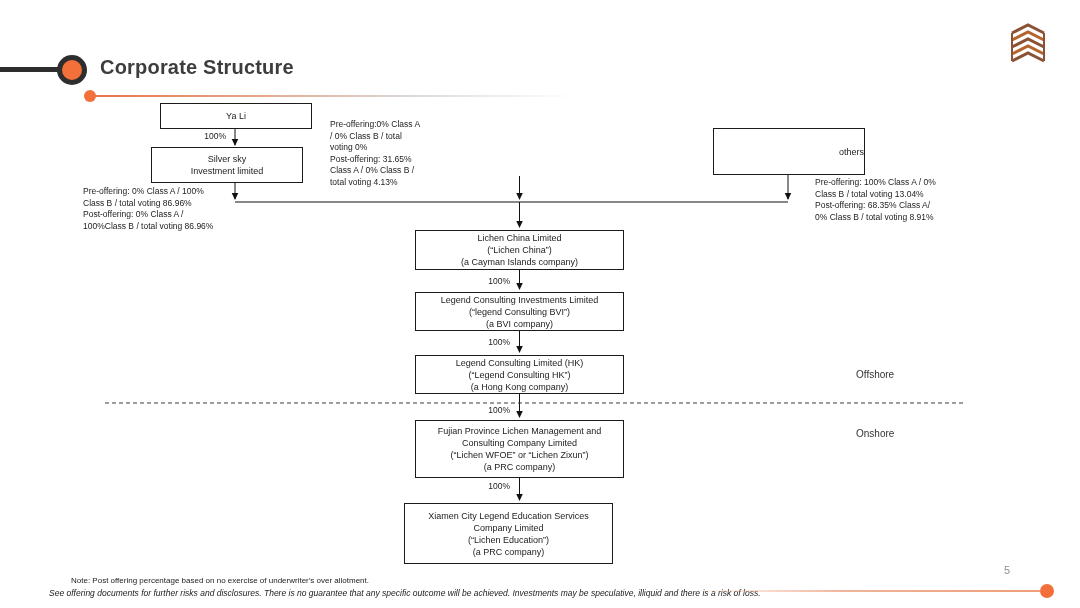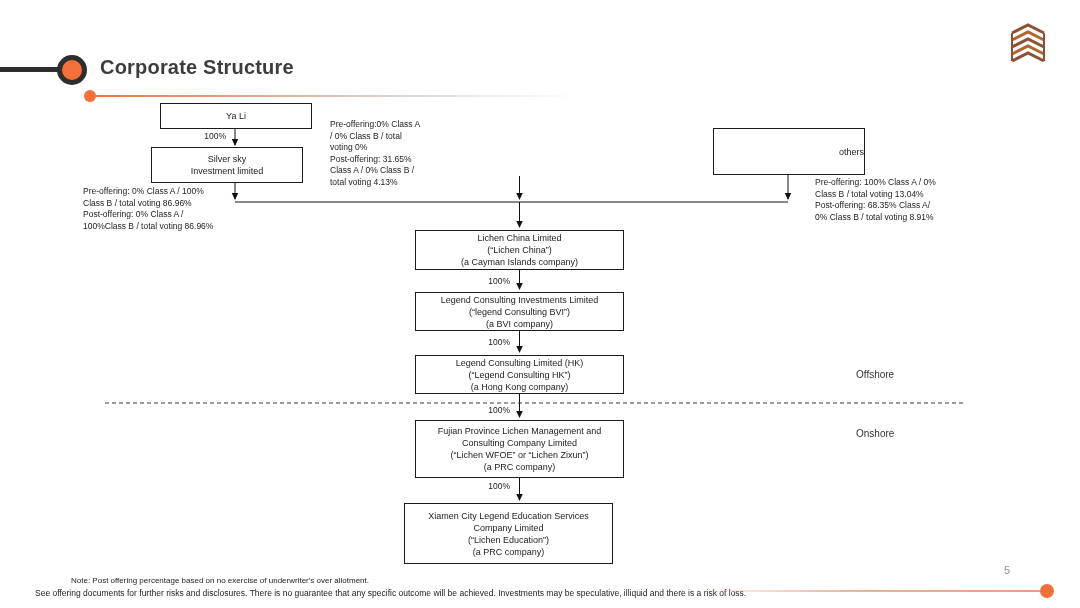--- a/index.html
+++ b/index.html
@@ -47,21 +47,21 @@
   
   .region{position:absolute;font-size:10px;color:#333333;z-index:2;margin-left:28px;}
   .r-off{left:828px;top:369px;}
   .r-on{left:828px;top:428px;}
 
   
   .wires{position:absolute;left:0;top:0;width:1080px;height:608px;z-index:1;pointer-events:none;}
 
   
   .note1{position:absolute;left:35px;top:576px;font-size:8px;color:#222222;margin-left:36px;}
-  .note2{position:absolute;left:35px;top:588px;font-size:8.5px;color:#222222;}
+  .note2{position:absolute;left:49px;top:588px;font-size:8.5px;font-style:italic;color:#222222;}
   .page-num{position:absolute;left:1004px;top:564px;font-size:11px;color:#909090;}
   .accent-line-bot{position:absolute;left:690px;top:590px;width:350px;height:2px;
     background:linear-gradient(to right,rgba(239,157,119,0) 0%,#efb49a 45%,#ef9d77 100%);}
   .accent-dot-bot{position:absolute;left:1040px;top:584px;width:14px;height:14px;background:#f3703a;border-radius:50%;}
 </style>
 </head>
 <body>
 
 <div id="slide">
 

